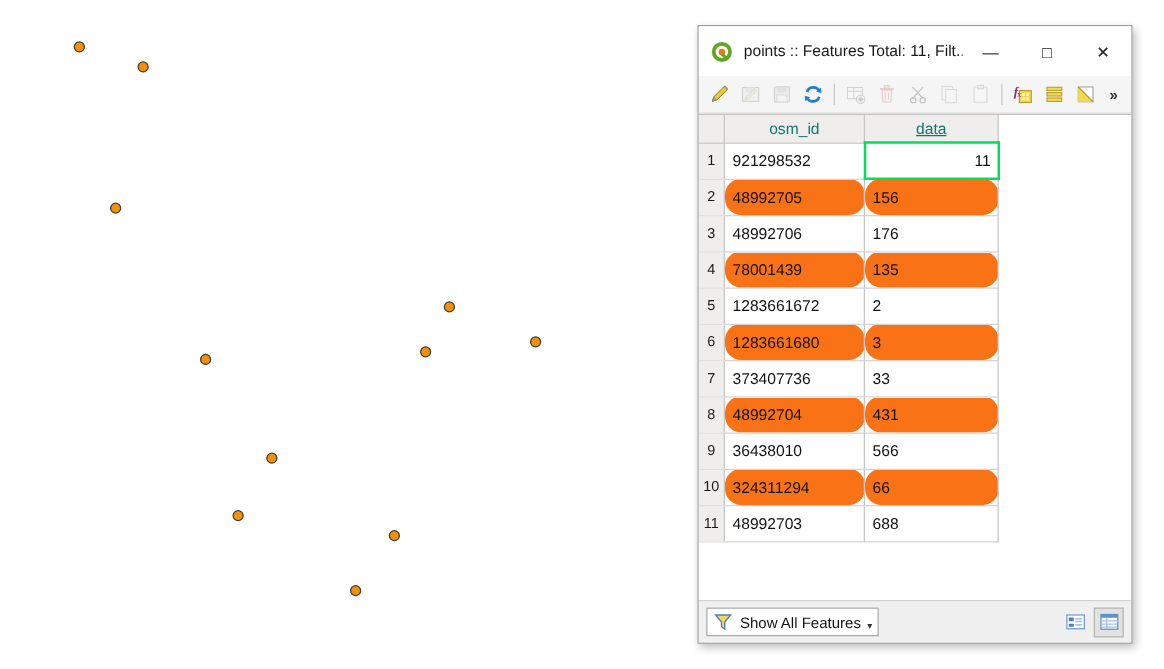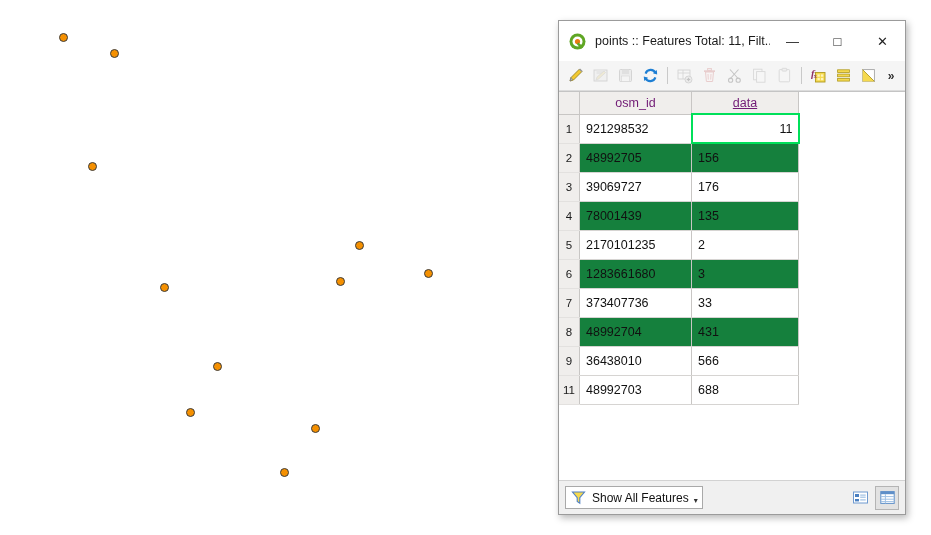--- a/index.html
+++ b/index.html
@@ -136,21 +136,21 @@
     border-bottom: 1px solid #c8c6c4;
     padding: 0;
     height: 21px;
   }
   table.attr-table th.col-head {
     background: #f0eeec;
     border-right: 1px solid #c8c6c4;
     border-bottom: 1px solid #c8c6c4;
     font-weight: normal;
     font-size: 12.5px;
-    color: #701a75;
+    color: #0f766e;
     height: 21px;
     padding: 0 4px;
     text-align: center;
   }
   th.col-osm { width: 103px; }
   th.col-data { width: 98px; text-decoration: underline; }
   td.rownum {
     width: 20px;
     background: #f0eeec;
     border-right: 1px solid #c8c6c4;
@@ -163,25 +163,26 @@
     box-sizing: border-box;
   }
   td.cell {
     height: 29px;
     border-right: 1px solid #c8c6c4;
     border-bottom: 1px solid #d6d4d2;
     padding: 0 6px;
     box-sizing: border-box;
     white-space: nowrap;
     overflow: hidden;
+    border-radius: 13px;
   }
   td.cell-osm { text-align: left; }
   td.cell-data { text-align: left; }
   tr.row-odd td.cell { background: #ffffff; }
-  tr.row-even td.cell { background: #15803d; }
+  tr.row-even td.cell { background: #f97316; }
   td.cell.selected-cell {
     background: #f4fafd;
     border: 2px solid #00e05a;
     text-align: right;
     padding: 0 5px;
   }
 
   
   #status-bar {
     height: 34px;
@@ -395,31 +396,31 @@
             <td class="cell cell-osm">921298532</td>
             <td class="cell cell-data selected-cell" style="border-color: rgb(0, 224, 90);">11</td>
           </tr>
           <tr class="row-even">
             <td class="rownum">2</td>
             <td class="cell cell-osm">48992705</td>
             <td class="cell cell-data">156</td>
           </tr>
           <tr class="row-odd">
             <td class="rownum">3</td>
-            <td class="cell cell-osm">39069727</td>
+            <td class="cell cell-osm">48992706</td>
             <td class="cell cell-data">176</td>
           </tr>
           <tr class="row-even">
             <td class="rownum">4</td>
             <td class="cell cell-osm">78001439</td>
             <td class="cell cell-data">135</td>
           </tr>
           <tr class="row-odd">
             <td class="rownum">5</td>
-            <td class="cell cell-osm">2170101235</td>
+            <td class="cell cell-osm">1283661672</td>
             <td class="cell cell-data">2</td>
           </tr>
           <tr class="row-even">
             <td class="rownum">6</td>
             <td class="cell cell-osm">1283661680</td>
             <td class="cell cell-data">3</td>
           </tr>
           <tr class="row-odd">
             <td class="rownum">7</td>
             <td class="cell cell-osm">373407736</td>
@@ -427,20 +428,25 @@
           </tr>
           <tr class="row-even">
             <td class="rownum">8</td>
             <td class="cell cell-osm">48992704</td>
             <td class="cell cell-data">431</td>
           </tr>
           <tr class="row-odd">
             <td class="rownum">9</td>
             <td class="cell cell-osm">36438010</td>
             <td class="cell cell-data">566</td>
+          </tr>
+          <tr class="row-even">
+            <td class="rownum">10</td>
+            <td class="cell cell-osm">324311294</td>
+            <td class="cell cell-data">66</td>
           </tr>
           <tr class="row-odd">
             <td class="rownum">11</td>
             <td class="cell cell-osm">48992703</td>
             <td class="cell cell-data">688</td>
           </tr>
         </tbody>
     </table>
   </div>
 

